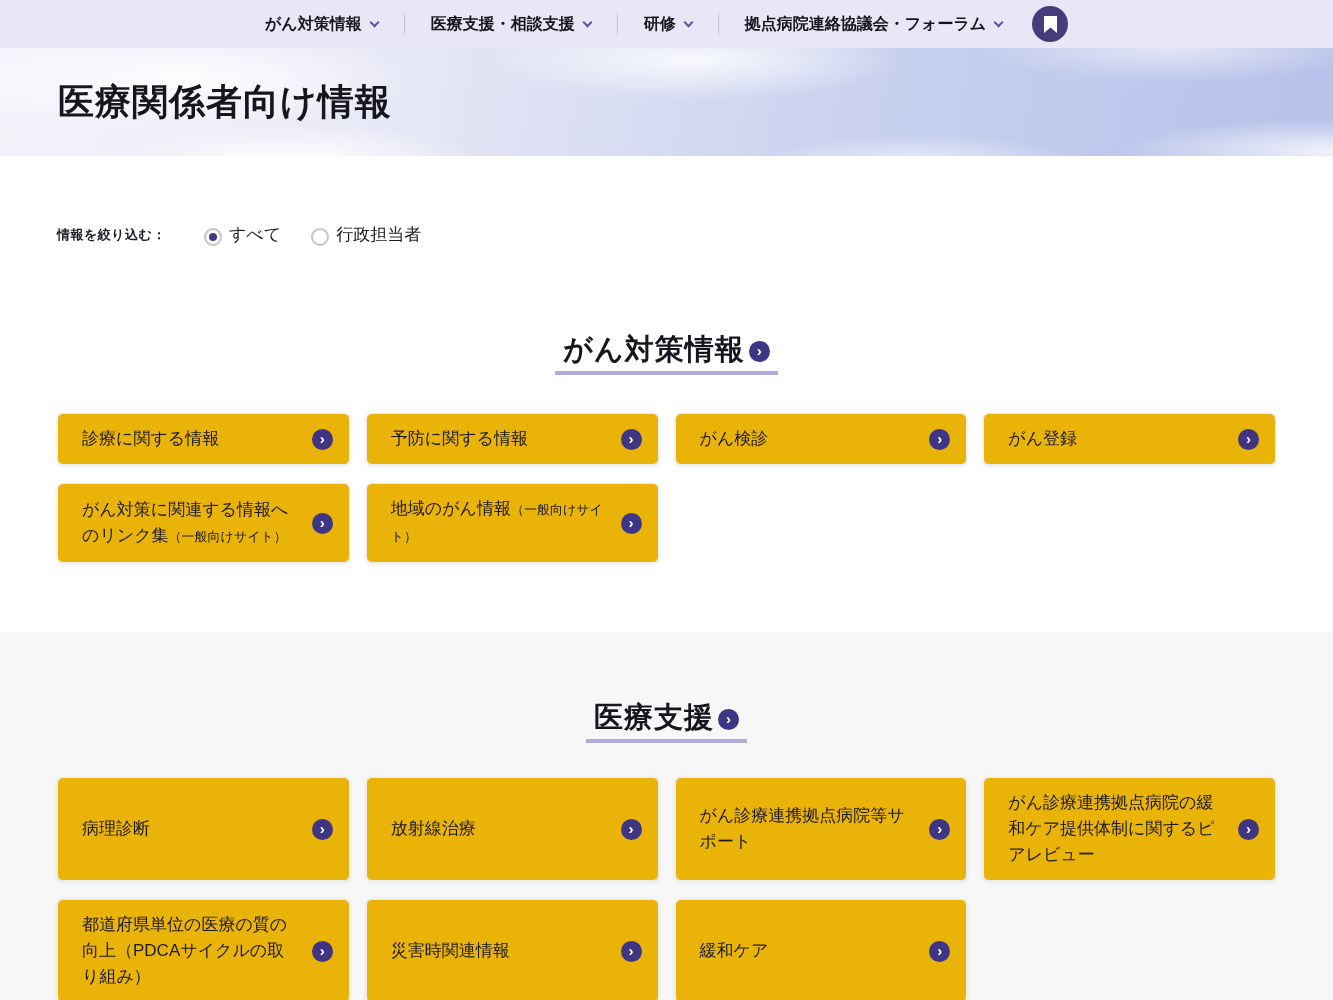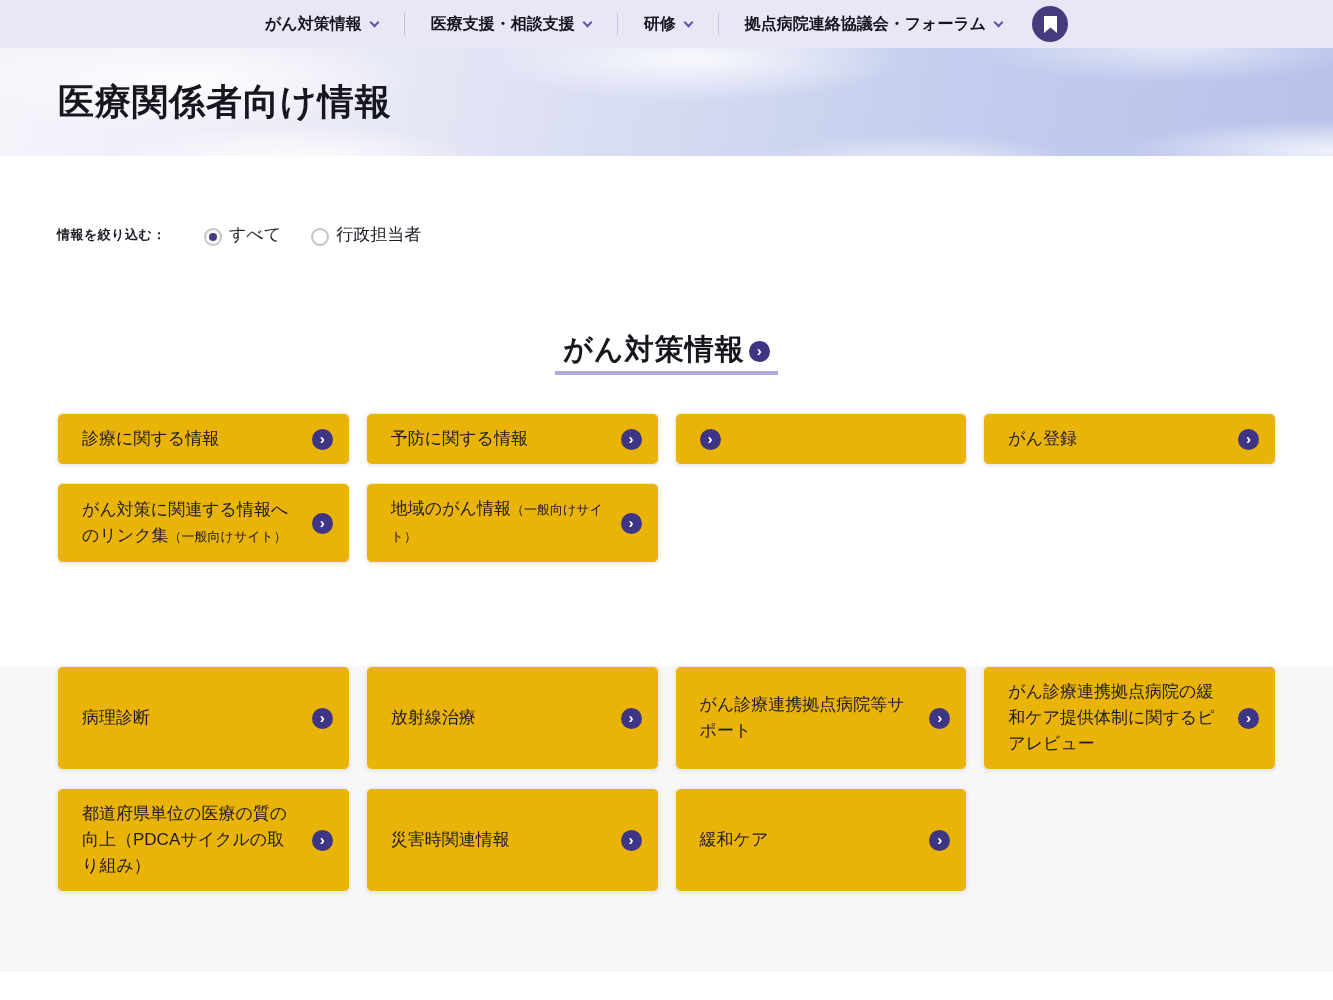--- a/index.html
+++ b/index.html
@@ -157,20 +157,21 @@
     <span class="card-label">診療に関する情報</span>
     <span class="circle-arrow">›</span>
   </a>
 
   <a class="card">
     <span class="card-label">予防に関する情報</span>
     <span class="circle-arrow">›</span>
   </a>
 
   <a class="card">
+    <span class="card-label">がん検診</span>
     <span class="circle-arrow">›</span>
   </a>
 
   <a class="card">
     <span class="card-label">がん登録</span>
     <span class="circle-arrow">›</span>
   </a>
 
   <a class="card">
     <span class="card-label">がん対策に関連する情報へのリンク集<span class="note">（一般向けサイト）</span></span>
@@ -178,20 +179,25 @@
   </a>
 
   <a class="card">
     <span class="card-label">地域のがん情報<span class="note">（一般向けサイト）</span></span>
     <span class="circle-arrow">›</span>
   </a>
 </div>
 </section>
 
 <section class="gray-section">
+  <div class="section-head">
+    <span class="section-title-wrap">
+      <span class="section-title">医療支援</span><span class="circle-arrow">›</span>
+    </span>
+  </div>
 
   <div class="cards">
   <a class="card">
     <span class="card-label">病理診断</span>
     <span class="circle-arrow">›</span>
   </a>
 
   <a class="card">
     <span class="card-label">放射線治療</span>
     <span class="circle-arrow">›</span>

